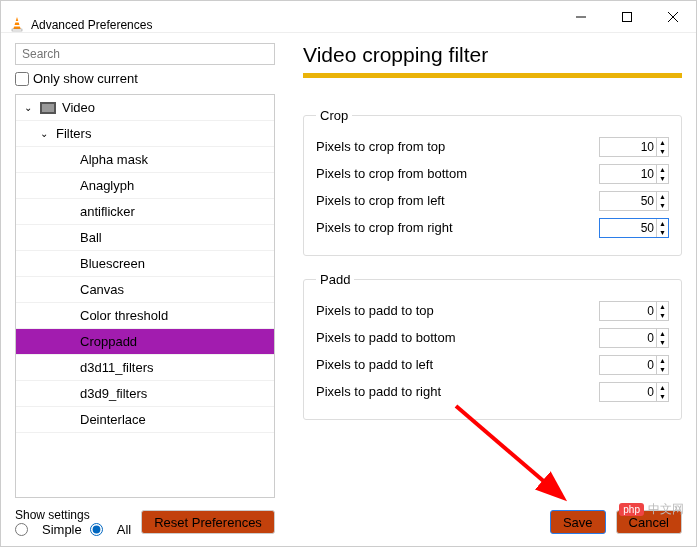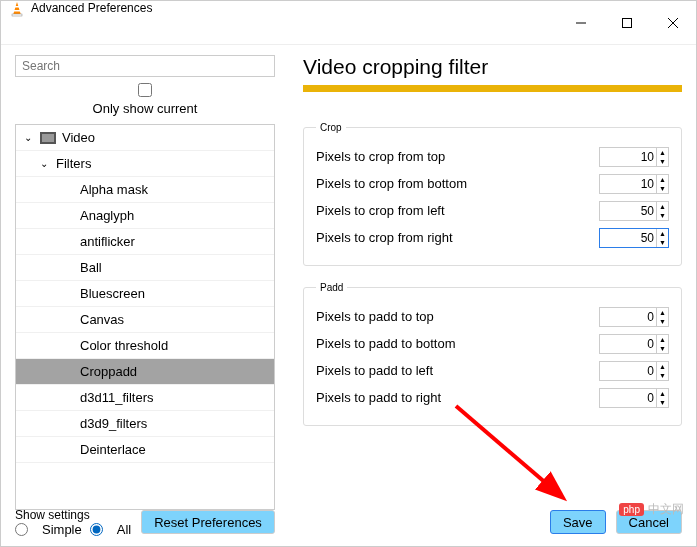--- a/index.html
+++ b/index.html
@@ -1,49 +1,49 @@
 <!DOCTYPE html>
 <html><head>
   <meta charset="utf-8">
   <style>
     * { box-sizing: border-box; margin: 0; padding: 0; font-family: "Segoe UI", Tahoma, sans-serif; }
     body { width: 697px; height: 547px; background: #fff; border: 1px solid #ccc; position: relative; overflow: hidden; }
-    .titlebar { height: 44px; display: flex; align-items: flex-start; padding-left: 8px; border-bottom: 1px solid #eee; }
+    .titlebar { height: 32px; display: flex; align-items: flex-end; padding-left: 8px; border-bottom: 1px solid #eee; }
     .titlebar-icon { width: 16px; height: 16px; margin-right: 6px; }
     .titlebar-title { font-size: 12px; flex: 1; }
     .titlebar-btns { display: flex; height: 100%; }
     .titlebar-btn { width: 46px; display: flex; align-items: center; justify-content: center; font-size: 13px; }
     .content { display: flex; height: calc(100% - 32px - 48px); padding: 10px 14px 0 14px; gap: 28px; }
     .sidebar { width: 260px; display: flex; flex-direction: column; }
     .search { width: 100%; height: 22px; border: 1px solid #ccc; padding: 0 6px; font-size: 12px; color: #999; margin-bottom: 6px; }
-    .checkbox-row { display: flex; align-items: center; gap: 4px; font-size: 13px; margin-bottom: 8px; flex-direction: column; }
+    .checkbox-row { display: flex; align-items: center; gap: 4px; font-size: 13px; margin-bottom: 8px; }
     .checkbox-row input { width: 14px; height: 14px; }
     .tree { border: 1px solid #ccc; flex: 1; overflow-y: auto; font-size: 13px; }
     .tree-item { height: 26px; display: flex; align-items: center; padding-left: 8px; border-bottom: 1px solid #f0f0f0; cursor: pointer; }
     .tree-item.level1 { padding-left: 24px; }
     .tree-item.level2 { padding-left: 64px; }
-    .tree-item.selected { background: #a3a3a3; }
+    .tree-item.selected { background: #a21caf; }
     .chevron { width: 12px; font-size: 10px; margin-right: 4px; }
     .tree-icon { width: 16px; height: 12px; margin-right: 6px; display: inline-block; }
     .main { flex: 1; }
-    .main-heading { font-size: 21px; font-weight: 400; padding-bottom: 6px; border-bottom: 7px solid #eab308; margin-bottom: 30px; }
+    .main-heading { font-size: 21px; font-weight: 400; padding-bottom: 6px; border-bottom: 5px solid #eab308; margin-bottom: 30px; }
     .fieldset { border: 1px solid #ddd; border-radius: 3px; padding: 10px 12px 14px 12px; margin-bottom: 16px; }
-    .legend { padding: 0 4px; font-size: 10px; }
+    .legend { padding: 0 4px; font-size: 13px; }
     .row { display: flex; align-items: center; justify-content: space-between; height: 27px; font-size: 13px; }
     .spinbox { display: flex; align-items: center; border: 1px solid #ccc; height: 20px; }
     .spinbox.focused { border: 1px solid #2b7de9; }
     .spinbox input { width: 56px; border: none; text-align: right; padding-right: 2px; font-size: 12px; outline: none; }
     .spinbox .arrows { width: 12px; display: flex; flex-direction: column; border-left: 1px solid #ccc; }
     .spinbox .arrow { height: 9px; font-size: 7px; line-height: 9px; text-align: center; }
     .footer { position: absolute; bottom: 0; left: 0; right: 0; height: 48px; display: flex; align-items: center; padding: 0 14px; gap: 10px; }
     .show-settings { font-size: 12px; }
     .radios { display: flex; gap: 8px; font-size: 13px; align-items: center; }
     .radio-item { display: flex; align-items: center; gap: 14px; }
     .radio-item input { accent-color: #0067c0; }
-    .btn { height: 24px; padding: 0 12px; font-size: 13px; background: #7dd3fc; border: 1px solid #ccc; border-radius: 3px; cursor: pointer; }
+    .btn { height: 24px; padding: 0 12px; font-size: 13px; background: #c2410c; border: 1px solid #ccc; border-radius: 3px; cursor: pointer; }
     .btn.primary { border: 1px solid #2b7de9; }
     .spacer { flex: 1; }
     .arrow-annotation { position: absolute; pointer-events: none; }
     .watermark { position: absolute; right: 12px; bottom: 28px; display: flex; align-items: center; gap: 4px; font-size: 12px; color: #bbb; pointer-events: none; }
     .watermark-badge { background: #ef4444; color: #fff; font-size: 10px; padding: 1px 4px; border-radius: 3px; }
   </style>
 </head>
 <body>
 
 <div class="titlebar">

